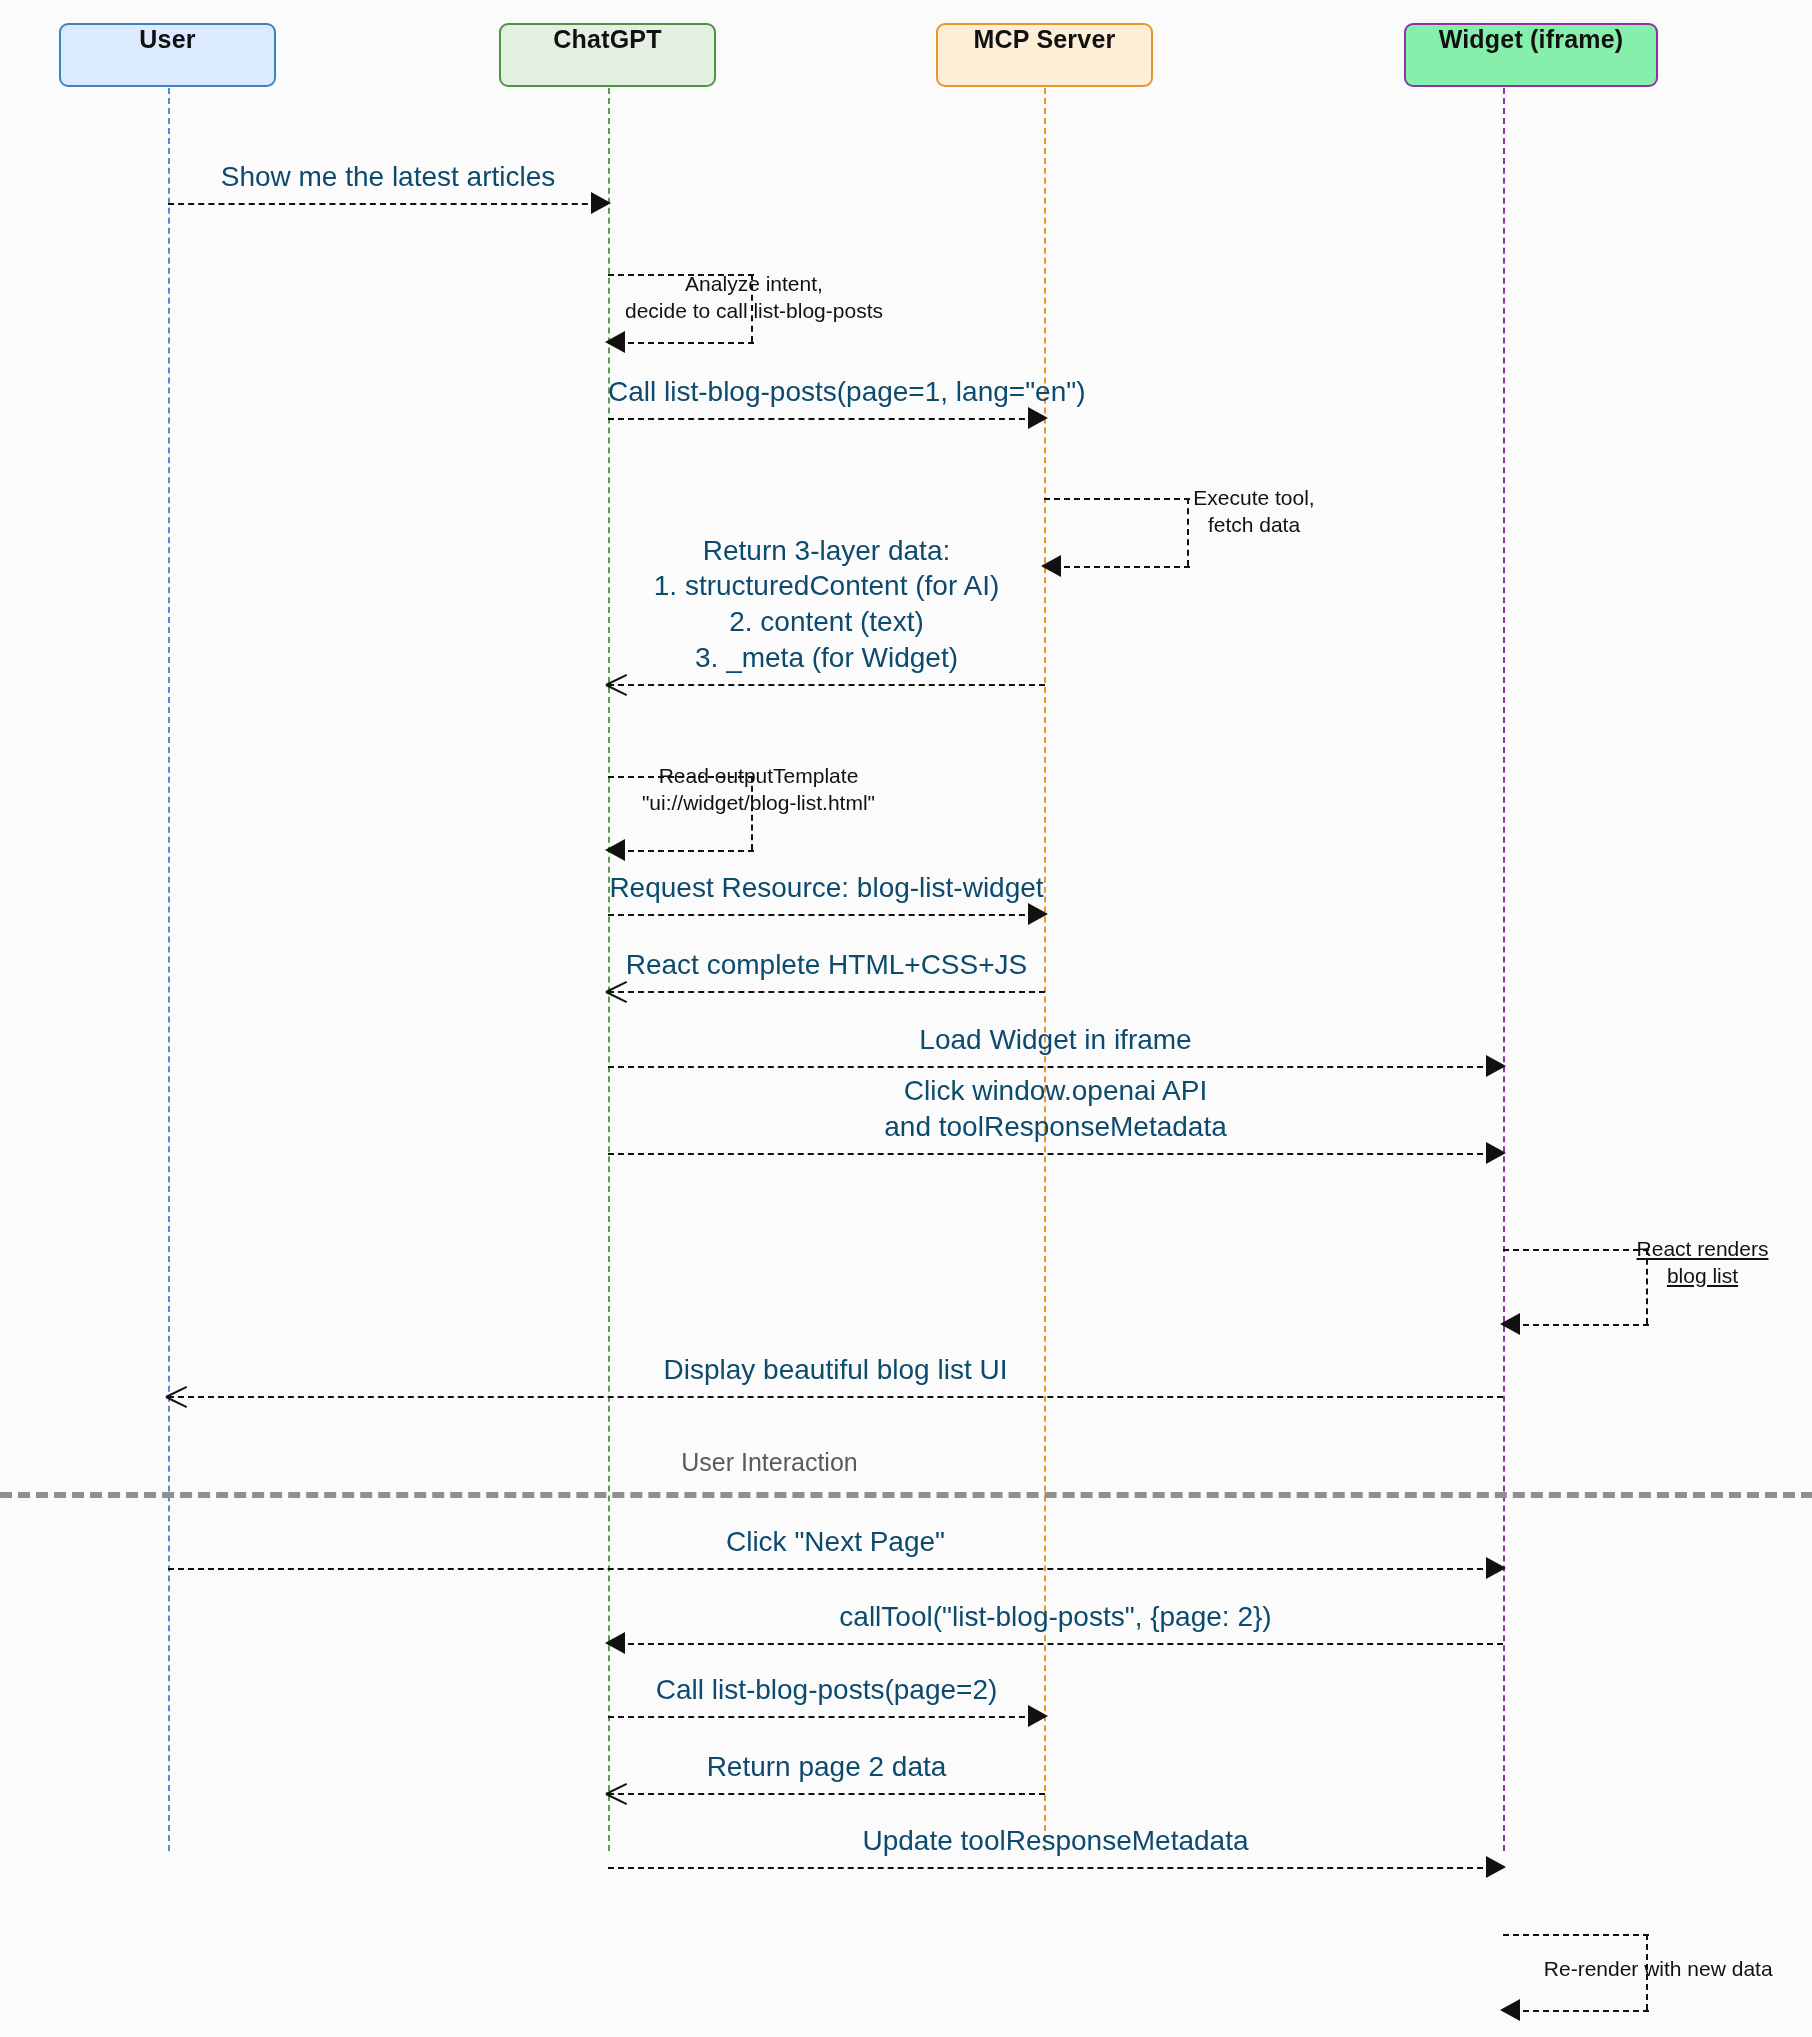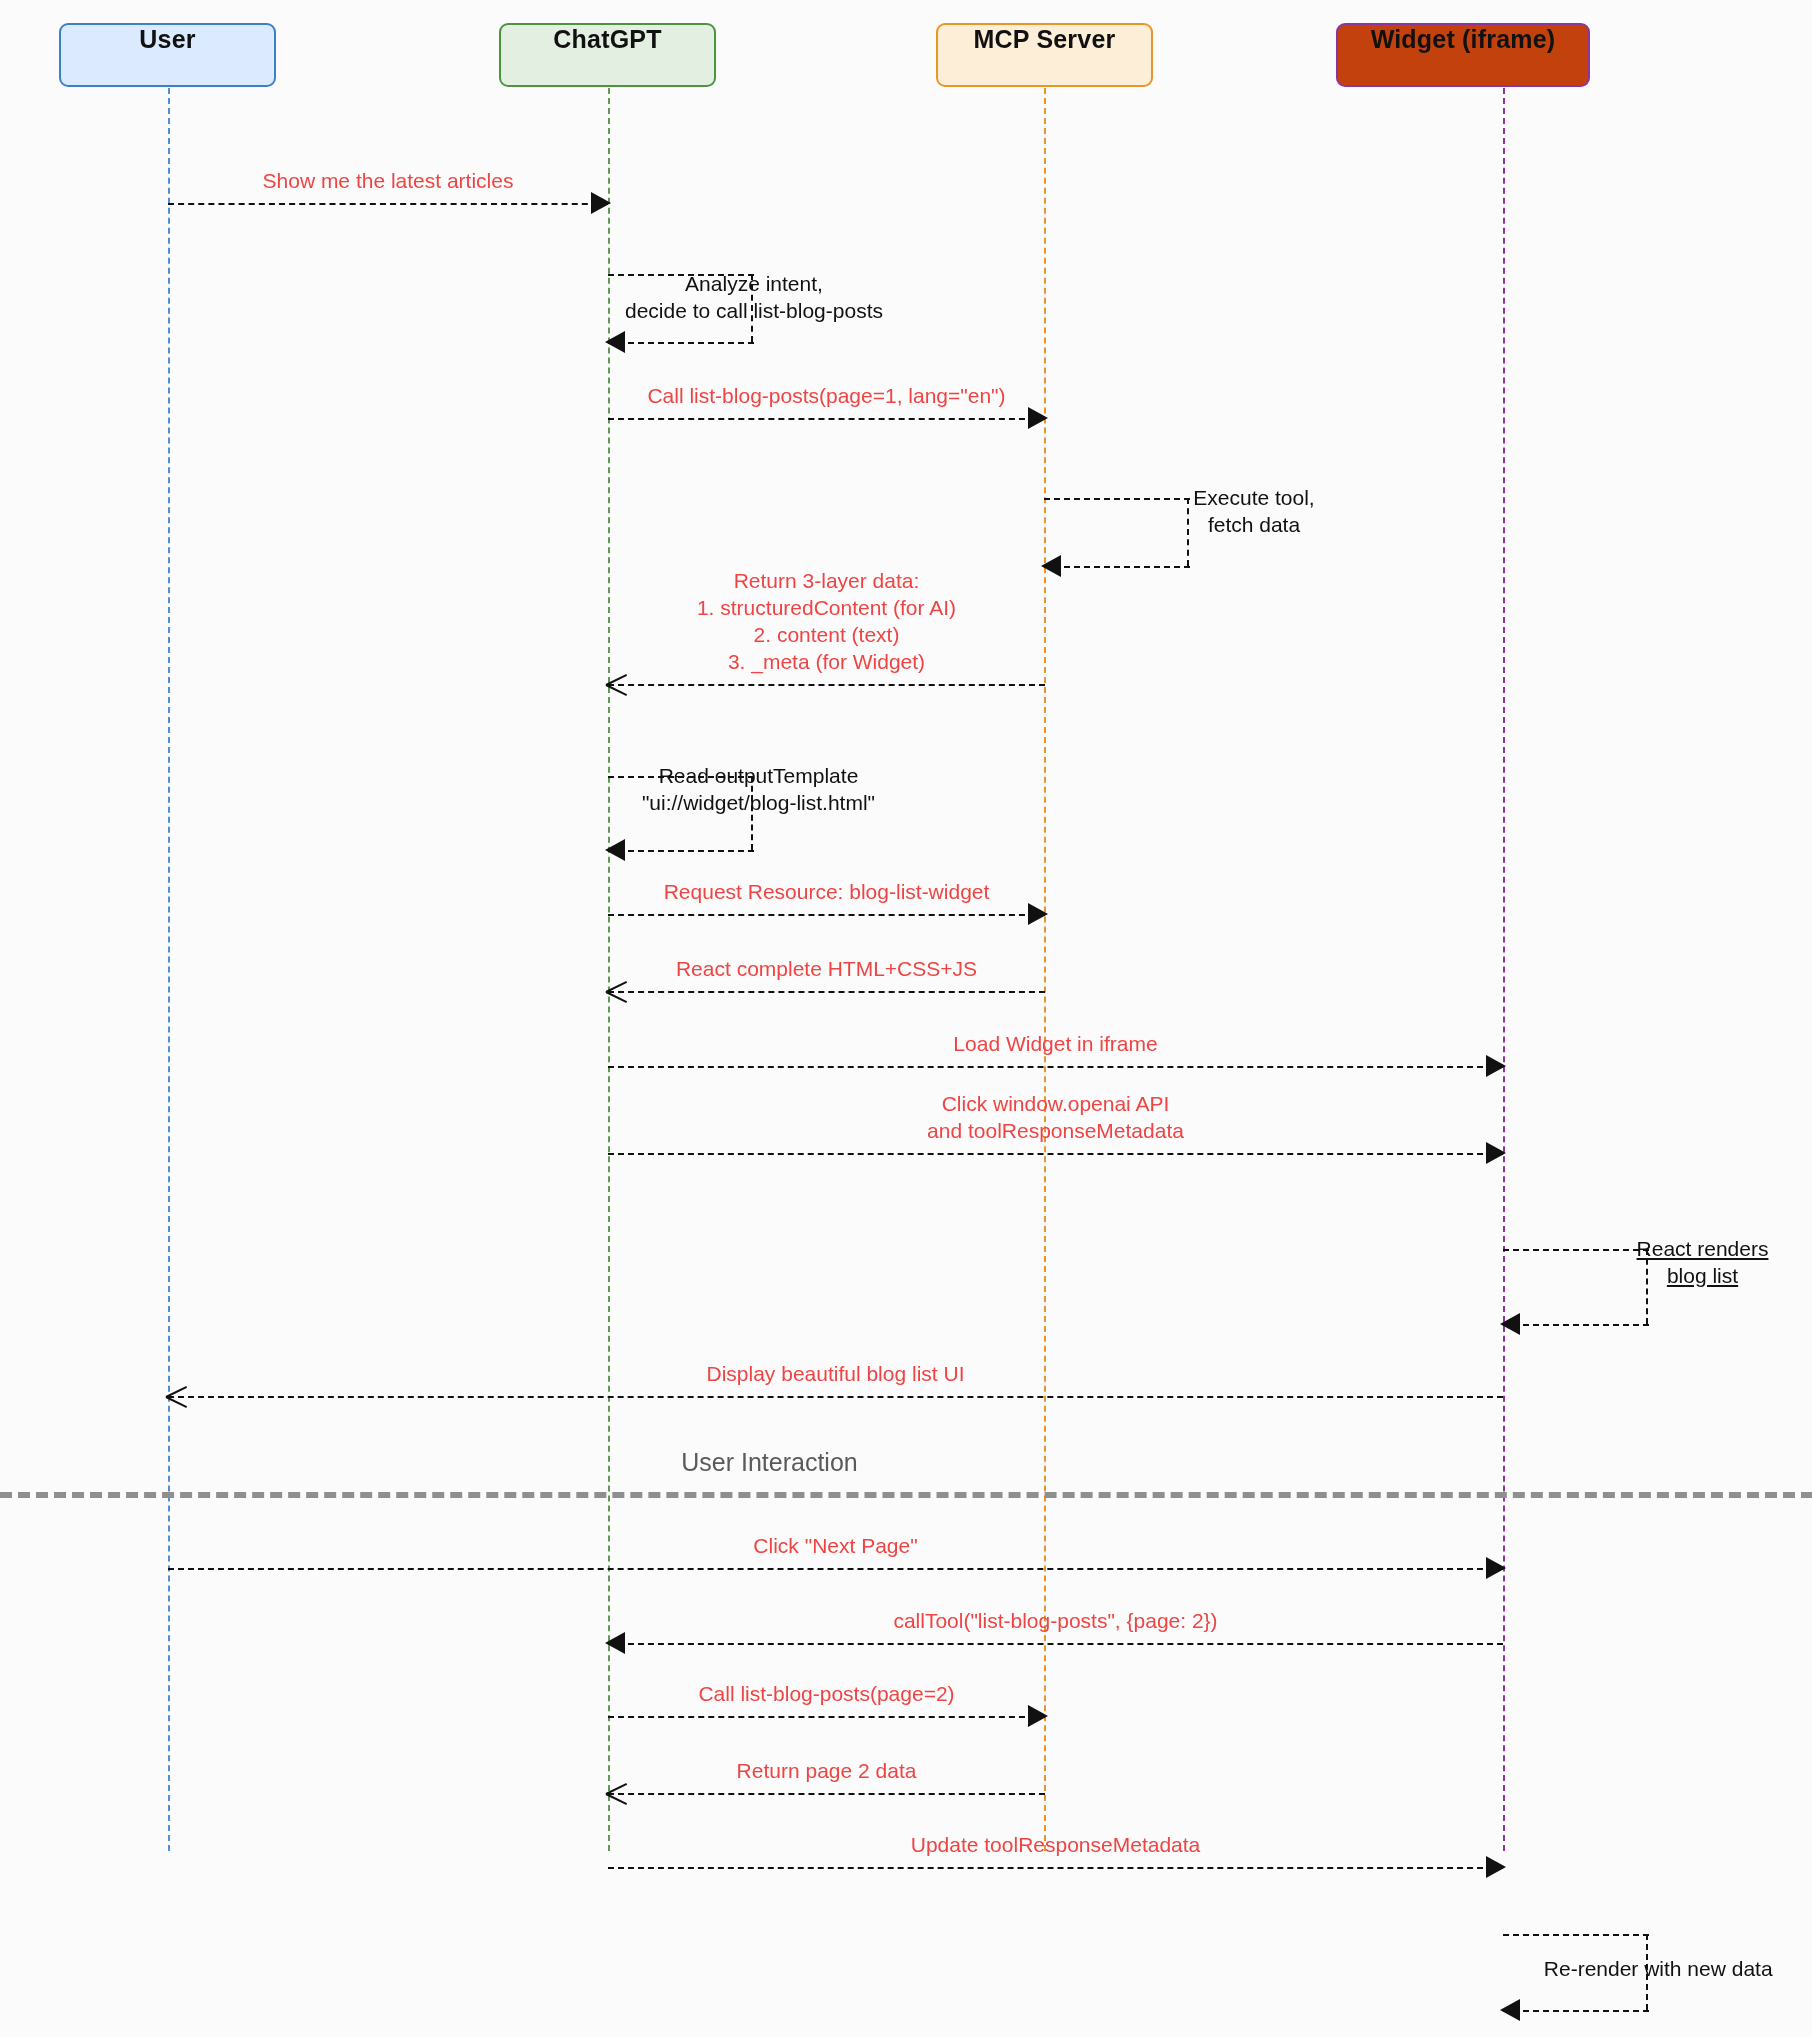--- a/index.html
+++ b/index.html
@@ -31,22 +31,22 @@
   
   .msg{position:absolute;height:0;}
   .msg .line{
     position:absolute;left:0;right:0;top:0;height:0;
     border-top:2.7px dashed #111;
   }
   .msg .lbl{
     position:absolute;left:0;right:0;
     bottom:8.2px;
     text-align:center;
-    font-size:21px;
-    color:#ef4444;
+    font-size:28px;
+    color:#0c4a6e;
     line-height:1.28;
     white-space:pre;
   }
   
   .head-r{
     position:absolute;top:-11px;right:-2.7px;
     width:0;height:0;
     border-top:11px solid transparent;
     border-bottom:11px solid transparent;
     border-left:20px solid #111;
@@ -103,21 +103,21 @@
   </div>
 
   <div class="actor-box" style="left:499px;top:23px;width:217px;height:64px;background:#e3efe0;border-color:#4f9240;">
     <span>ChatGPT</span>
   </div>
 
   <div class="actor-box" style="left:936px;top:23px;width:217px;height:64px;background:#fdeed7;border-color:#e8962a;">
     <span>MCP Server</span>
   </div>
 
-  <div class="actor-box" style="left:1336px;top:23px;width:254px;height:64px;background:#c2410c;border-color:#8e34a0;">
+  <div class="actor-box" style="left:1404px;top:23px;width:254px;height:64px;background:#86efac;border-color:#8e34a0;">
     <span>Widget (iframe)</span>
   </div>
 
   <div class="lifeline" style="left:168px;top:88px;height:1763px;border-left-color:#4f8fd4;"></div>
   <div class="lifeline" style="left:608px;top:88px;height:1763px;border-left-color:#5f9a52;"></div>
   <div class="lifeline" style="left:1044px;top:88px;height:1763px;border-left-color:#e8962a;"></div>
   <div class="lifeline" style="left:1503px;top:88px;height:1763px;border-left-color:#8e34a0;"></div>
 
   <div class="msg" style="left:168px;top:203px;width:440px;">
     <div class="lbl">Show me the latest articles</div>

